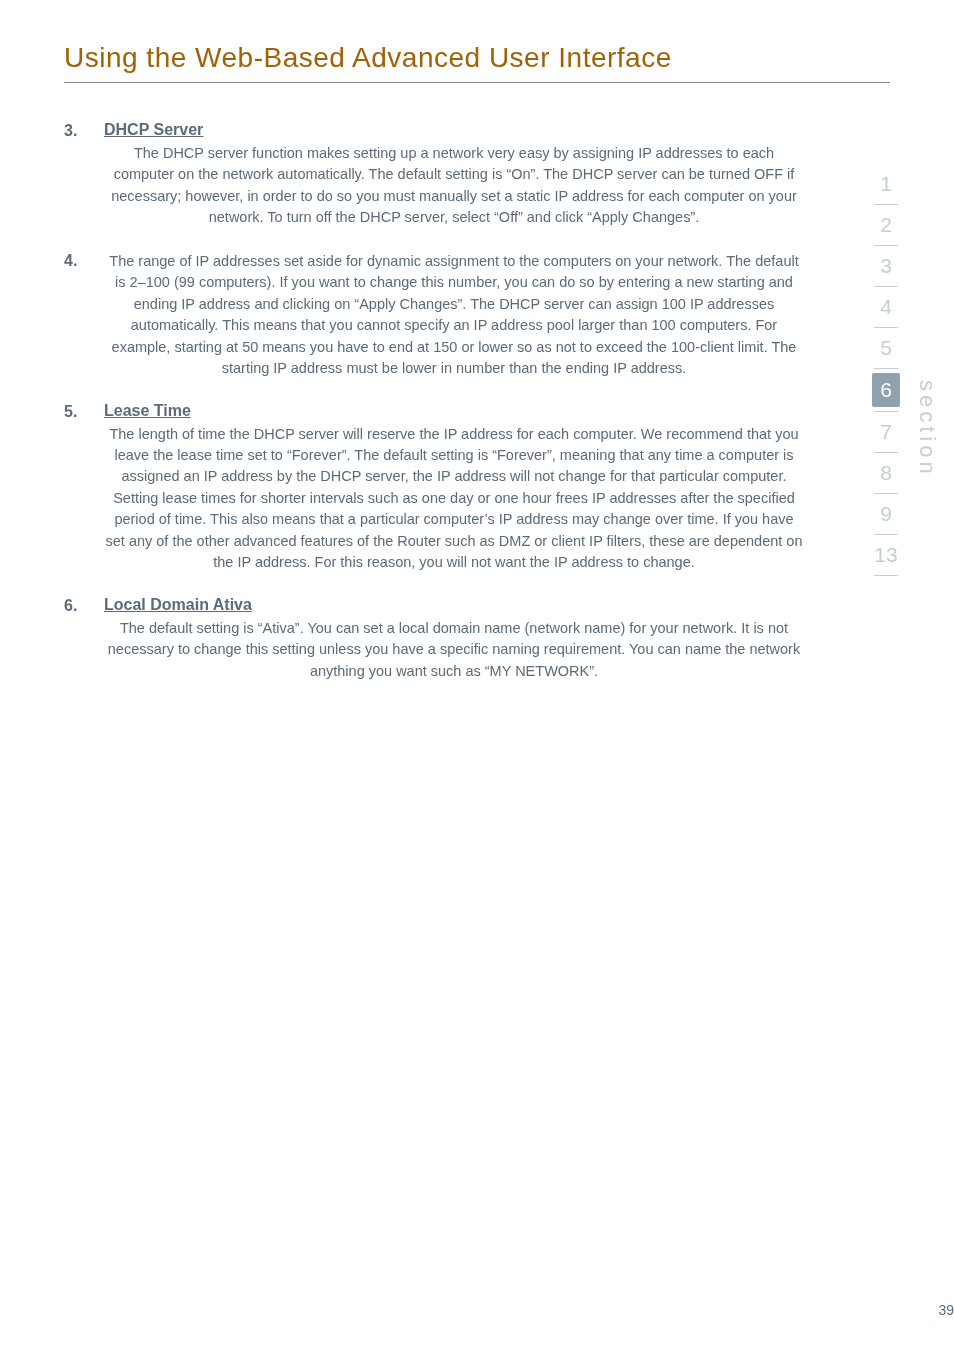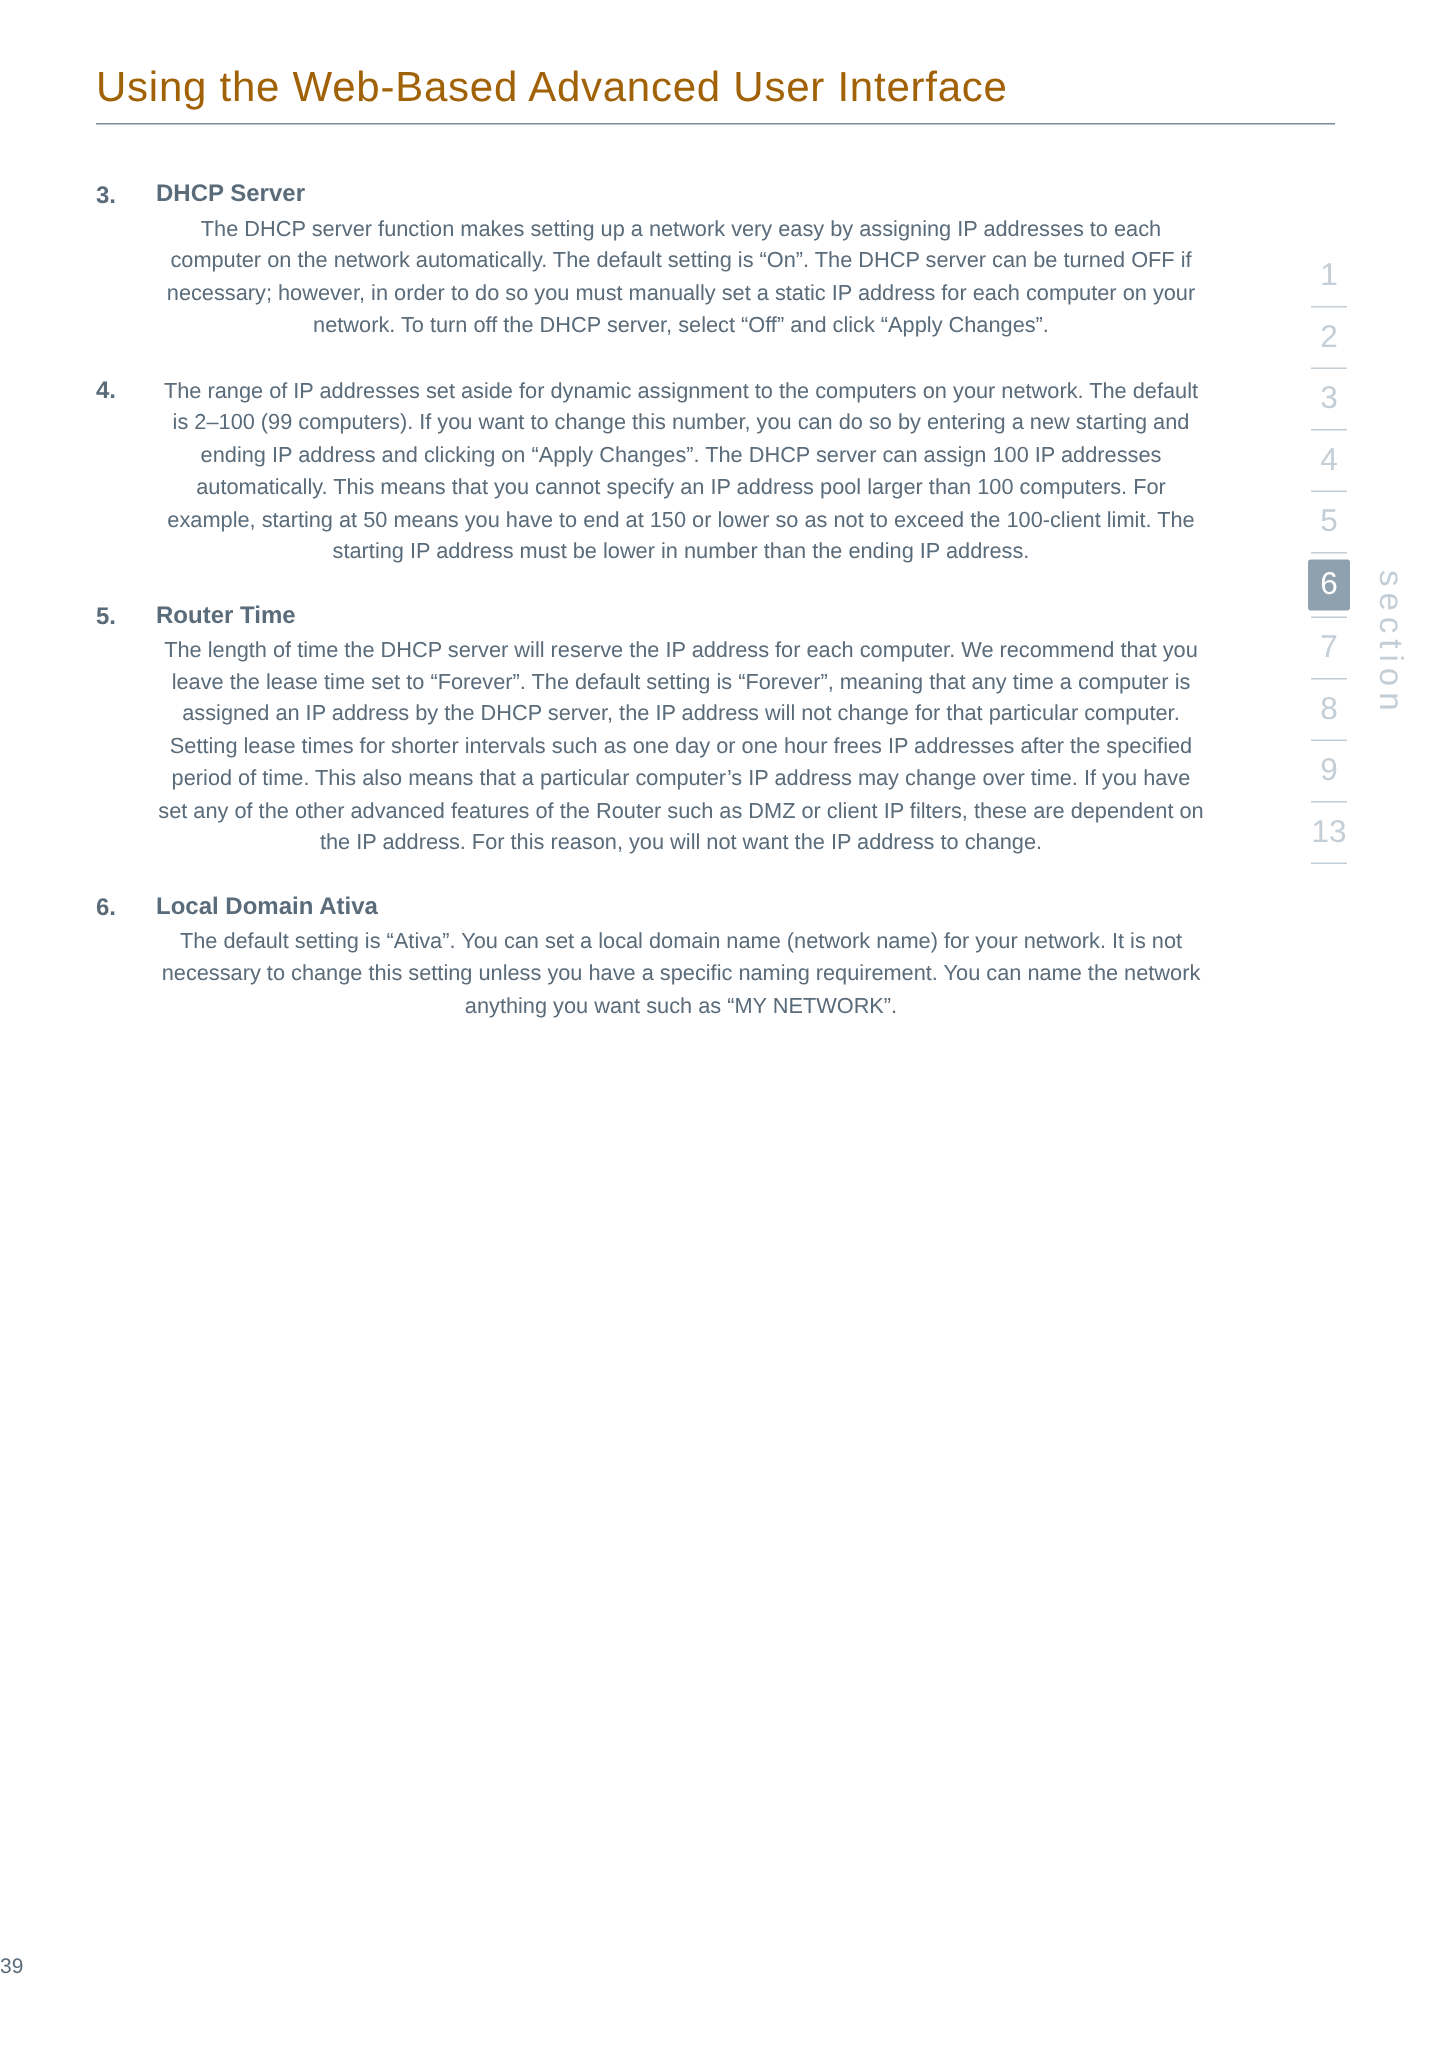--- a/index.html
+++ b/index.html
@@ -36,20 +36,21 @@
     padding-top: 1px;
   }
   .body {
     flex: 1;
   }
   .heading {
     font-size: 16px;
     font-weight: 700;
     color: #5a6b7a;
     margin-bottom: 4px;
+    text-decoration: underline;
   }
   .para {
     font-size: 14.5px;
     line-height: 1.48;
     color: #5a6b7a;
     text-align: center;
   }
   .sidebar {
     position: absolute;
     right: 48px;
@@ -87,21 +88,21 @@
     color: #c4ced6;
     letter-spacing: 4px;
     writing-mode: vertical-rl;
     text-orientation: mixed;
   }
   .page-number {
     position: absolute;
     bottom: 45px;
     left: 0;
     width: 100%;
-    text-align: left;
+    text-align: right;
     font-size: 14px;
     color: #5a6b7a;
   }
 </style>
 </head>
 <body>
 
 <h1 class="page-title">Using the Web-Based Advanced User Interface</h1>
 <hr class="title-rule">
 
@@ -118,21 +119,21 @@
   <div class="item">
     <div class="num">4.</div>
     <div class="body">
       <div class="para">The range of IP addresses set aside for dynamic assignment to the computers on your network. The default is 2–100 (99 computers). If you want to change this number, you can do so by entering a new starting and ending IP address and clicking on “Apply Changes”. The DHCP server can assign 100 IP addresses automatically. This means that you cannot specify an IP address pool larger than 100 computers. For example, starting at 50 means you have to end at 150 or lower so as not to exceed the 100-client limit. The starting IP address must be lower in number than the ending IP address.</div>
     </div>
   </div>
 
   <div class="item">
     <div class="num">5.</div>
     <div class="body">
-      <div class="heading">Router Time</div>
+      <div class="heading">Lease Time</div>
       <div class="para">The length of time the DHCP server will reserve the IP address for each computer. We recommend that you leave the lease time set to “Forever”. The default setting is “Forever”, meaning that any time a computer is assigned an IP address by the DHCP server, the IP address will not change for that particular computer. Setting lease times for shorter intervals such as one day or one hour frees IP addresses after the specified period of time. This also means that a particular computer’s IP address may change over time. If you have set any of the other advanced features of the Router such as DMZ or client IP filters, these are dependent on the IP address. For this reason, you will not want the IP address to change.</div>
     </div>
   </div>
 
   <div class="item">
     <div class="num">6.</div>
     <div class="body">
       <div class="heading">Local Domain Ativa</div>
       <div class="para">The default setting is “Ativa”. You can set a local domain name (network name) for your network. It is not necessary to change this setting unless you have a specific naming requirement. You can name the network anything you want such as “MY NETWORK”.</div>
     </div>

